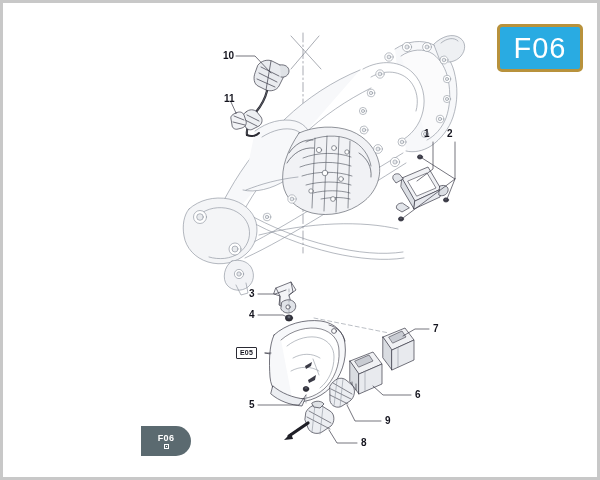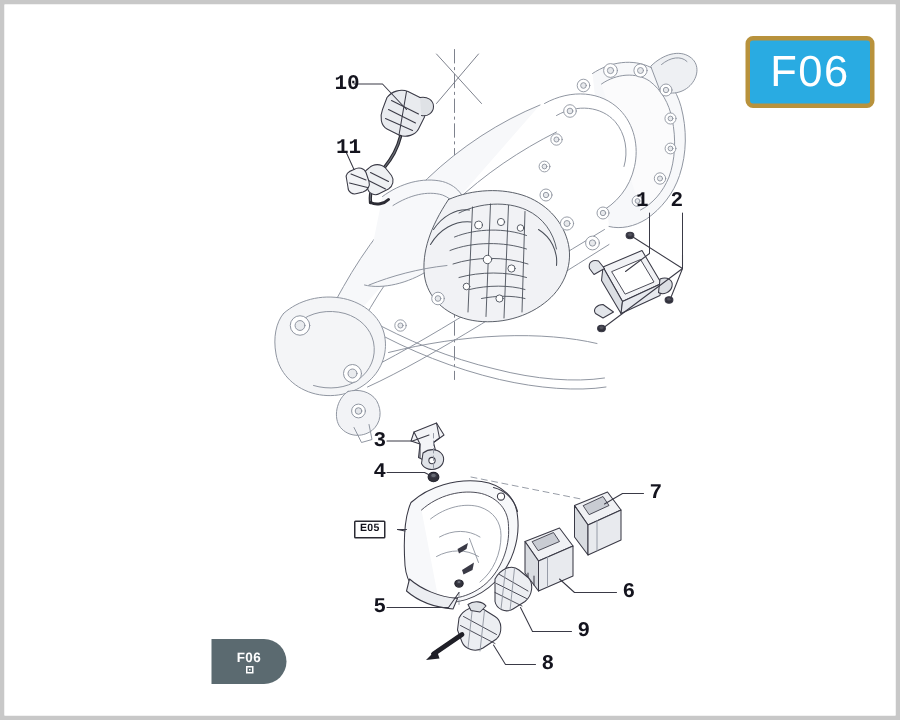--- a/index.html
+++ b/index.html
@@ -17,22 +17,22 @@
   }
   #canvas{
     position:absolute;left:0;top:0;width:594px;height:474px;
     background:#ffffff;
   }
   svg.art{position:absolute;left:0;top:0;width:594px;height:474px;}
 
   
   .callout{
     position:absolute;
-    font-family:Liberation Mono, monospace;
-    font-size:14px;
+    font-family:Liberation Sans, sans-serif;
+    font-size:10px;
     font-weight:700;
     color:#14141e;
     line-height:10px;
     letter-spacing:0px;
     white-space:nowrap;
     user-select:none;
   }
 
   
   .refbox{

